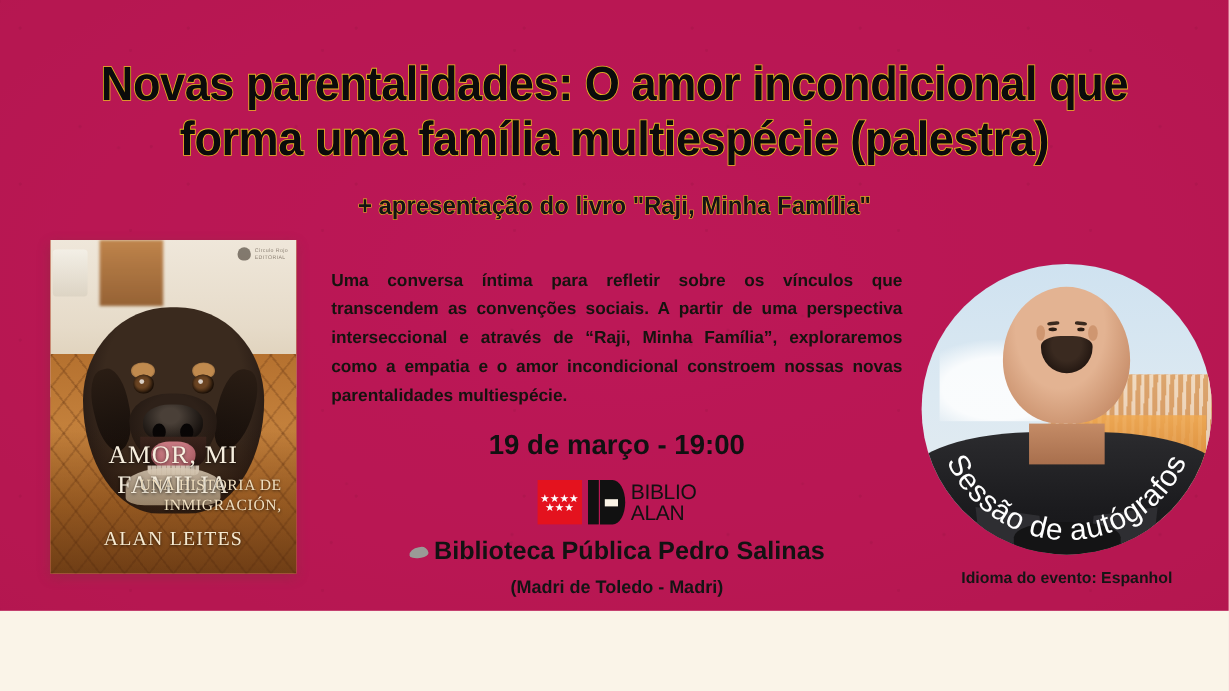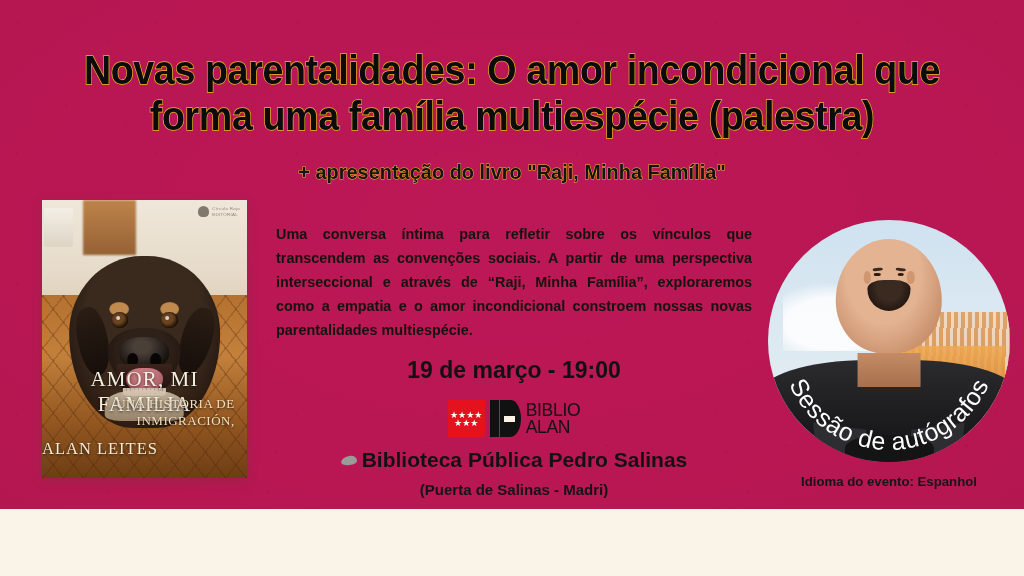--- a/index.html
+++ b/index.html
@@ -179,21 +179,21 @@
     text-shadow:0 1px 3px rgba(0,0,0,.65);
   }
   .bk-sub{
     position:absolute;left:6%;right:6%;top:70.5%;text-align:right;
     font-family:"Liberation Serif", serif;
     font-size:13px;letter-spacing:.5px;line-height:1.28;
     color:#f0dfc0;
     text-shadow:0 1px 2.5px rgba(0,0,0,.7);
   }
   .bk-author{
-    position:absolute;left:0;right:0;bottom:7%;text-align:left;
+    position:absolute;left:0;right:0;bottom:7%;text-align:center;
     font-family:"Liberation Serif", serif;
     font-size:16.5px;letter-spacing:1px;
     color:#f6ead1;
     text-shadow:0 1px 3px rgba(0,0,0,.7);
   }
 
   
   .body-copy{
     position:absolute;left:276px;top:222px;width:476px;
     font-size:14.4px;line-height:1.67;font-weight:bold;
@@ -449,21 +449,21 @@
     <div class="bib-txt">
       <div>BIBLIO</div>
       <div>ALAN</div>
     </div>
   </div>
 
   <div class="venue">
     <span class="pin"></span>
     <span>Biblioteca Pública Pedro Salinas</span>
   </div>
-  <div class="venue-sub">(Puerta de Salinas - Madri)</div>
+  <div class="venue-sub">(Madri de Toledo - Madri)</div>
 
   <div class="photo-wrap">
     <div class="photo">
       <div class="ph-cloud"></div>
       <div class="ph-town"></div>
       <div class="ph-town2"></div>
       <div class="ph-jacket">
         <div class="ph-collar l"></div>
         <div class="ph-collar r"></div>
         <div class="ph-shirt"></div>

